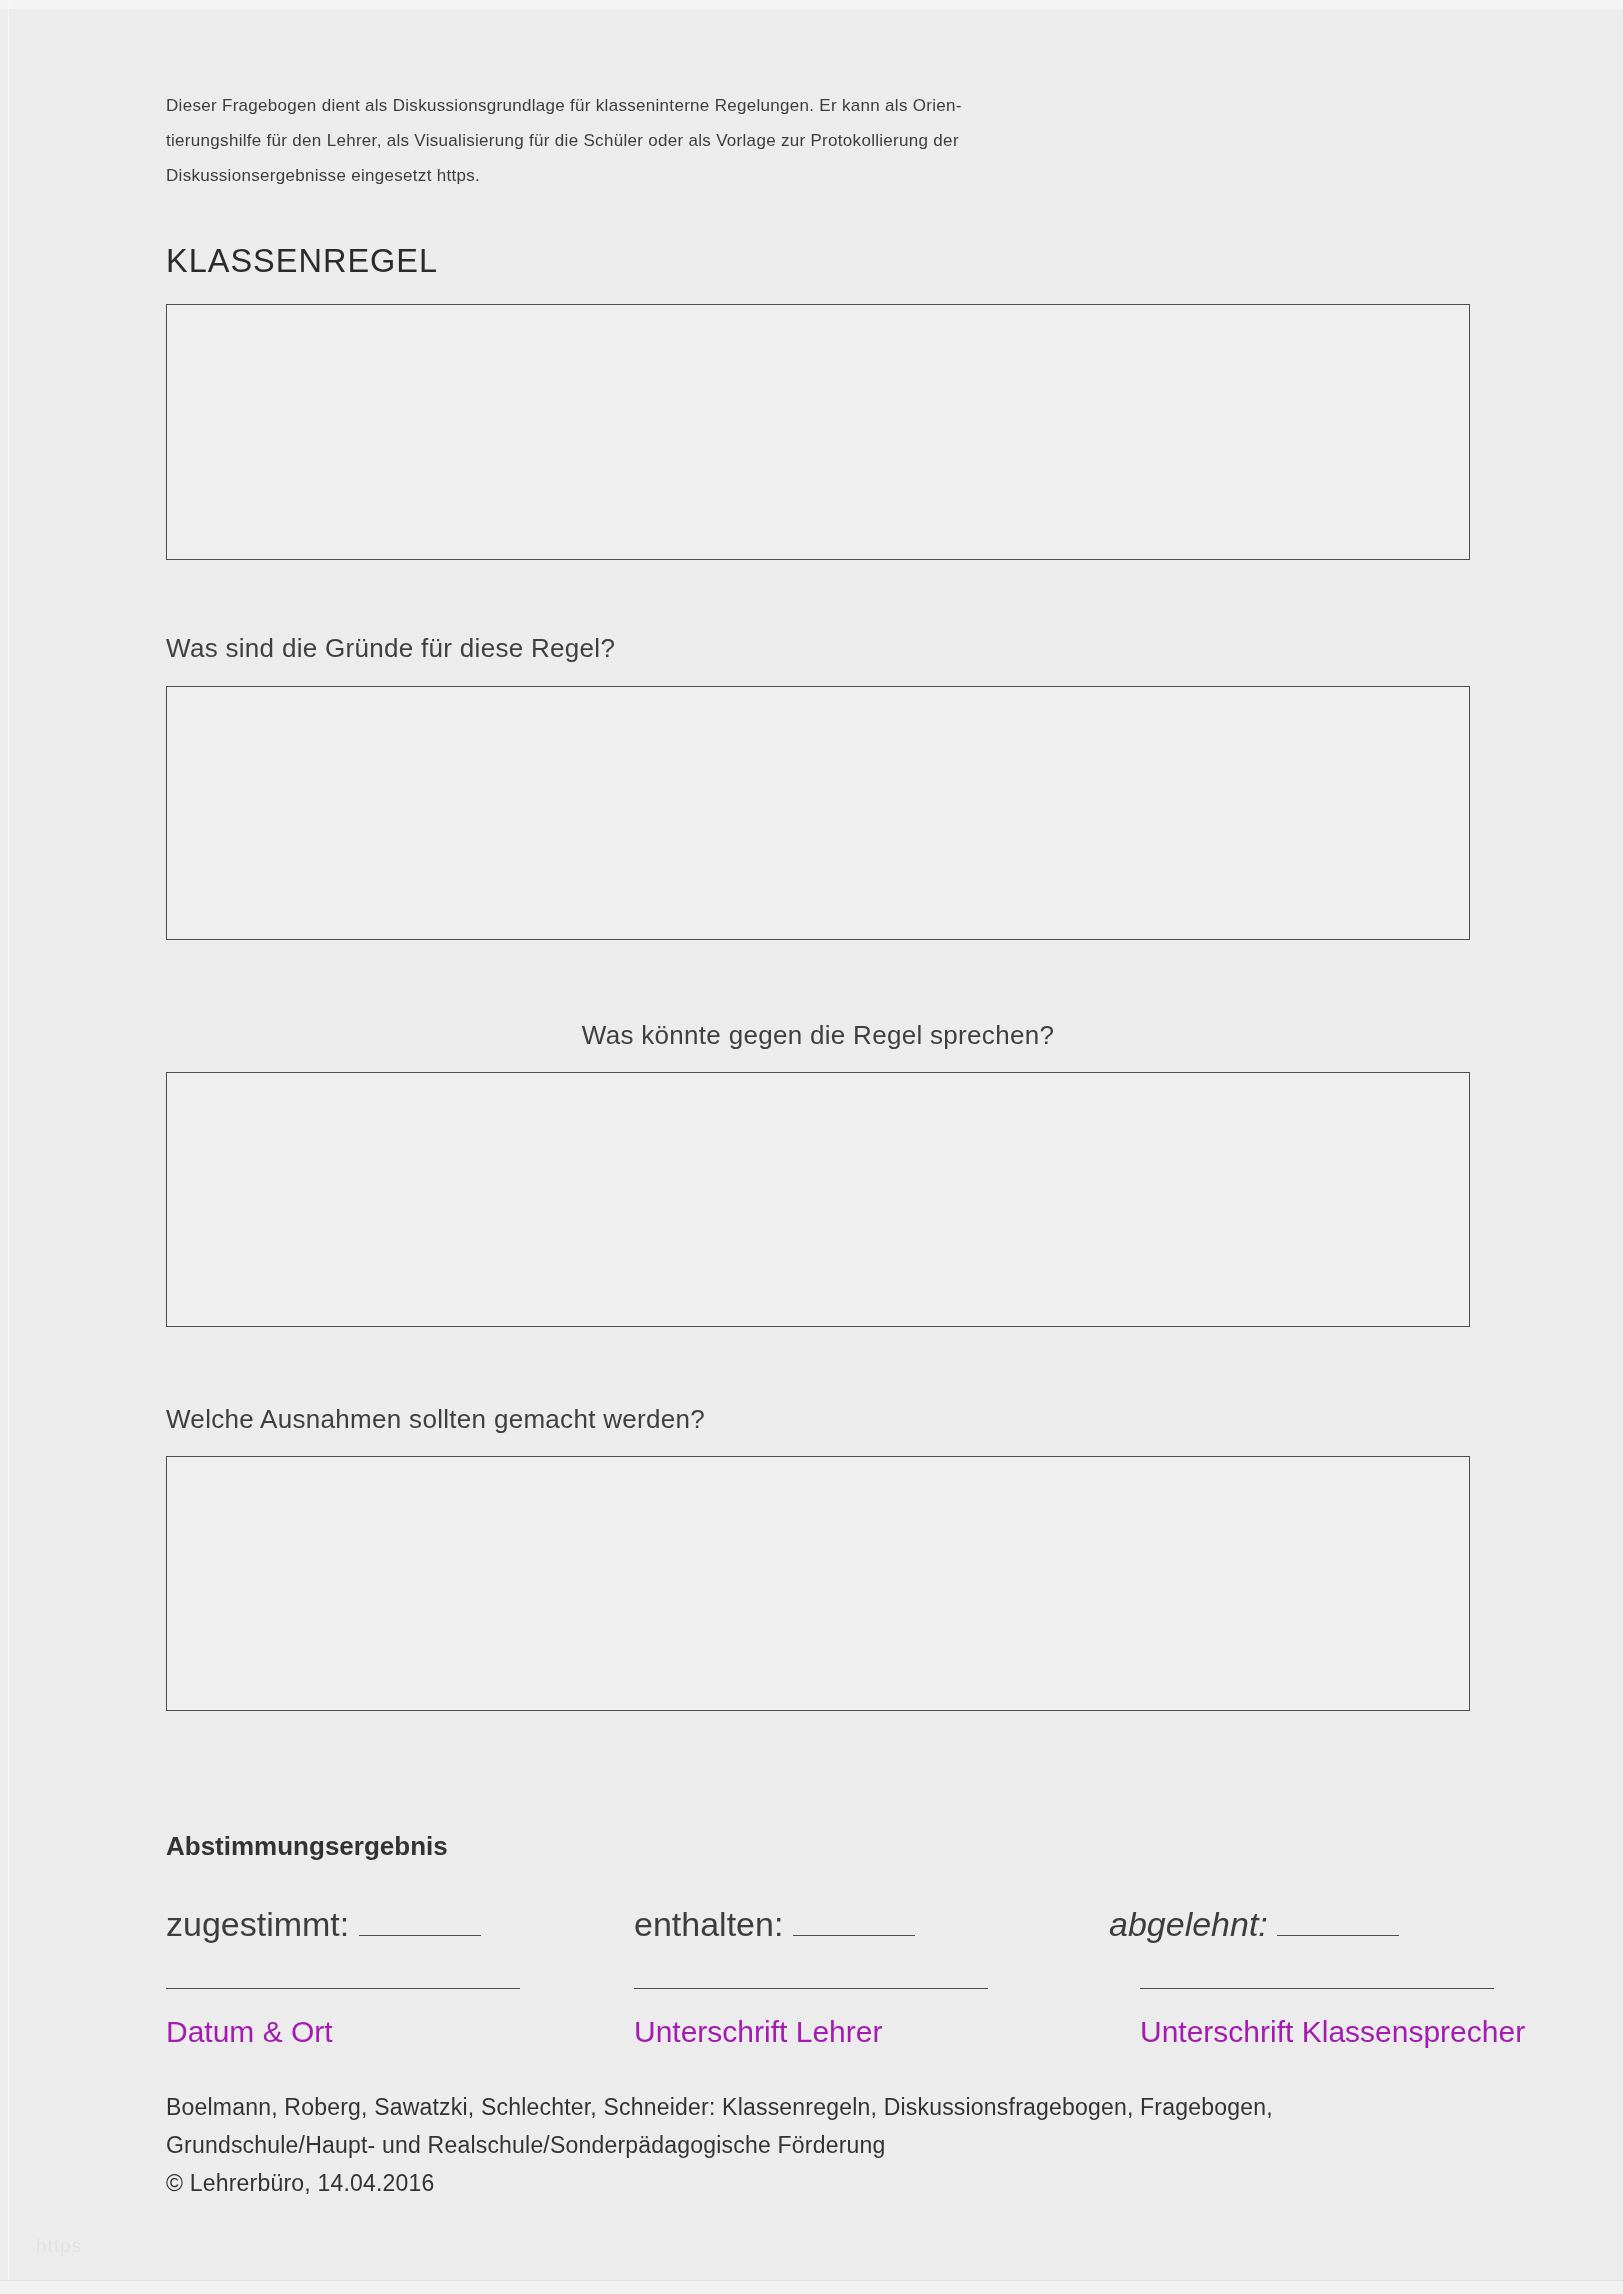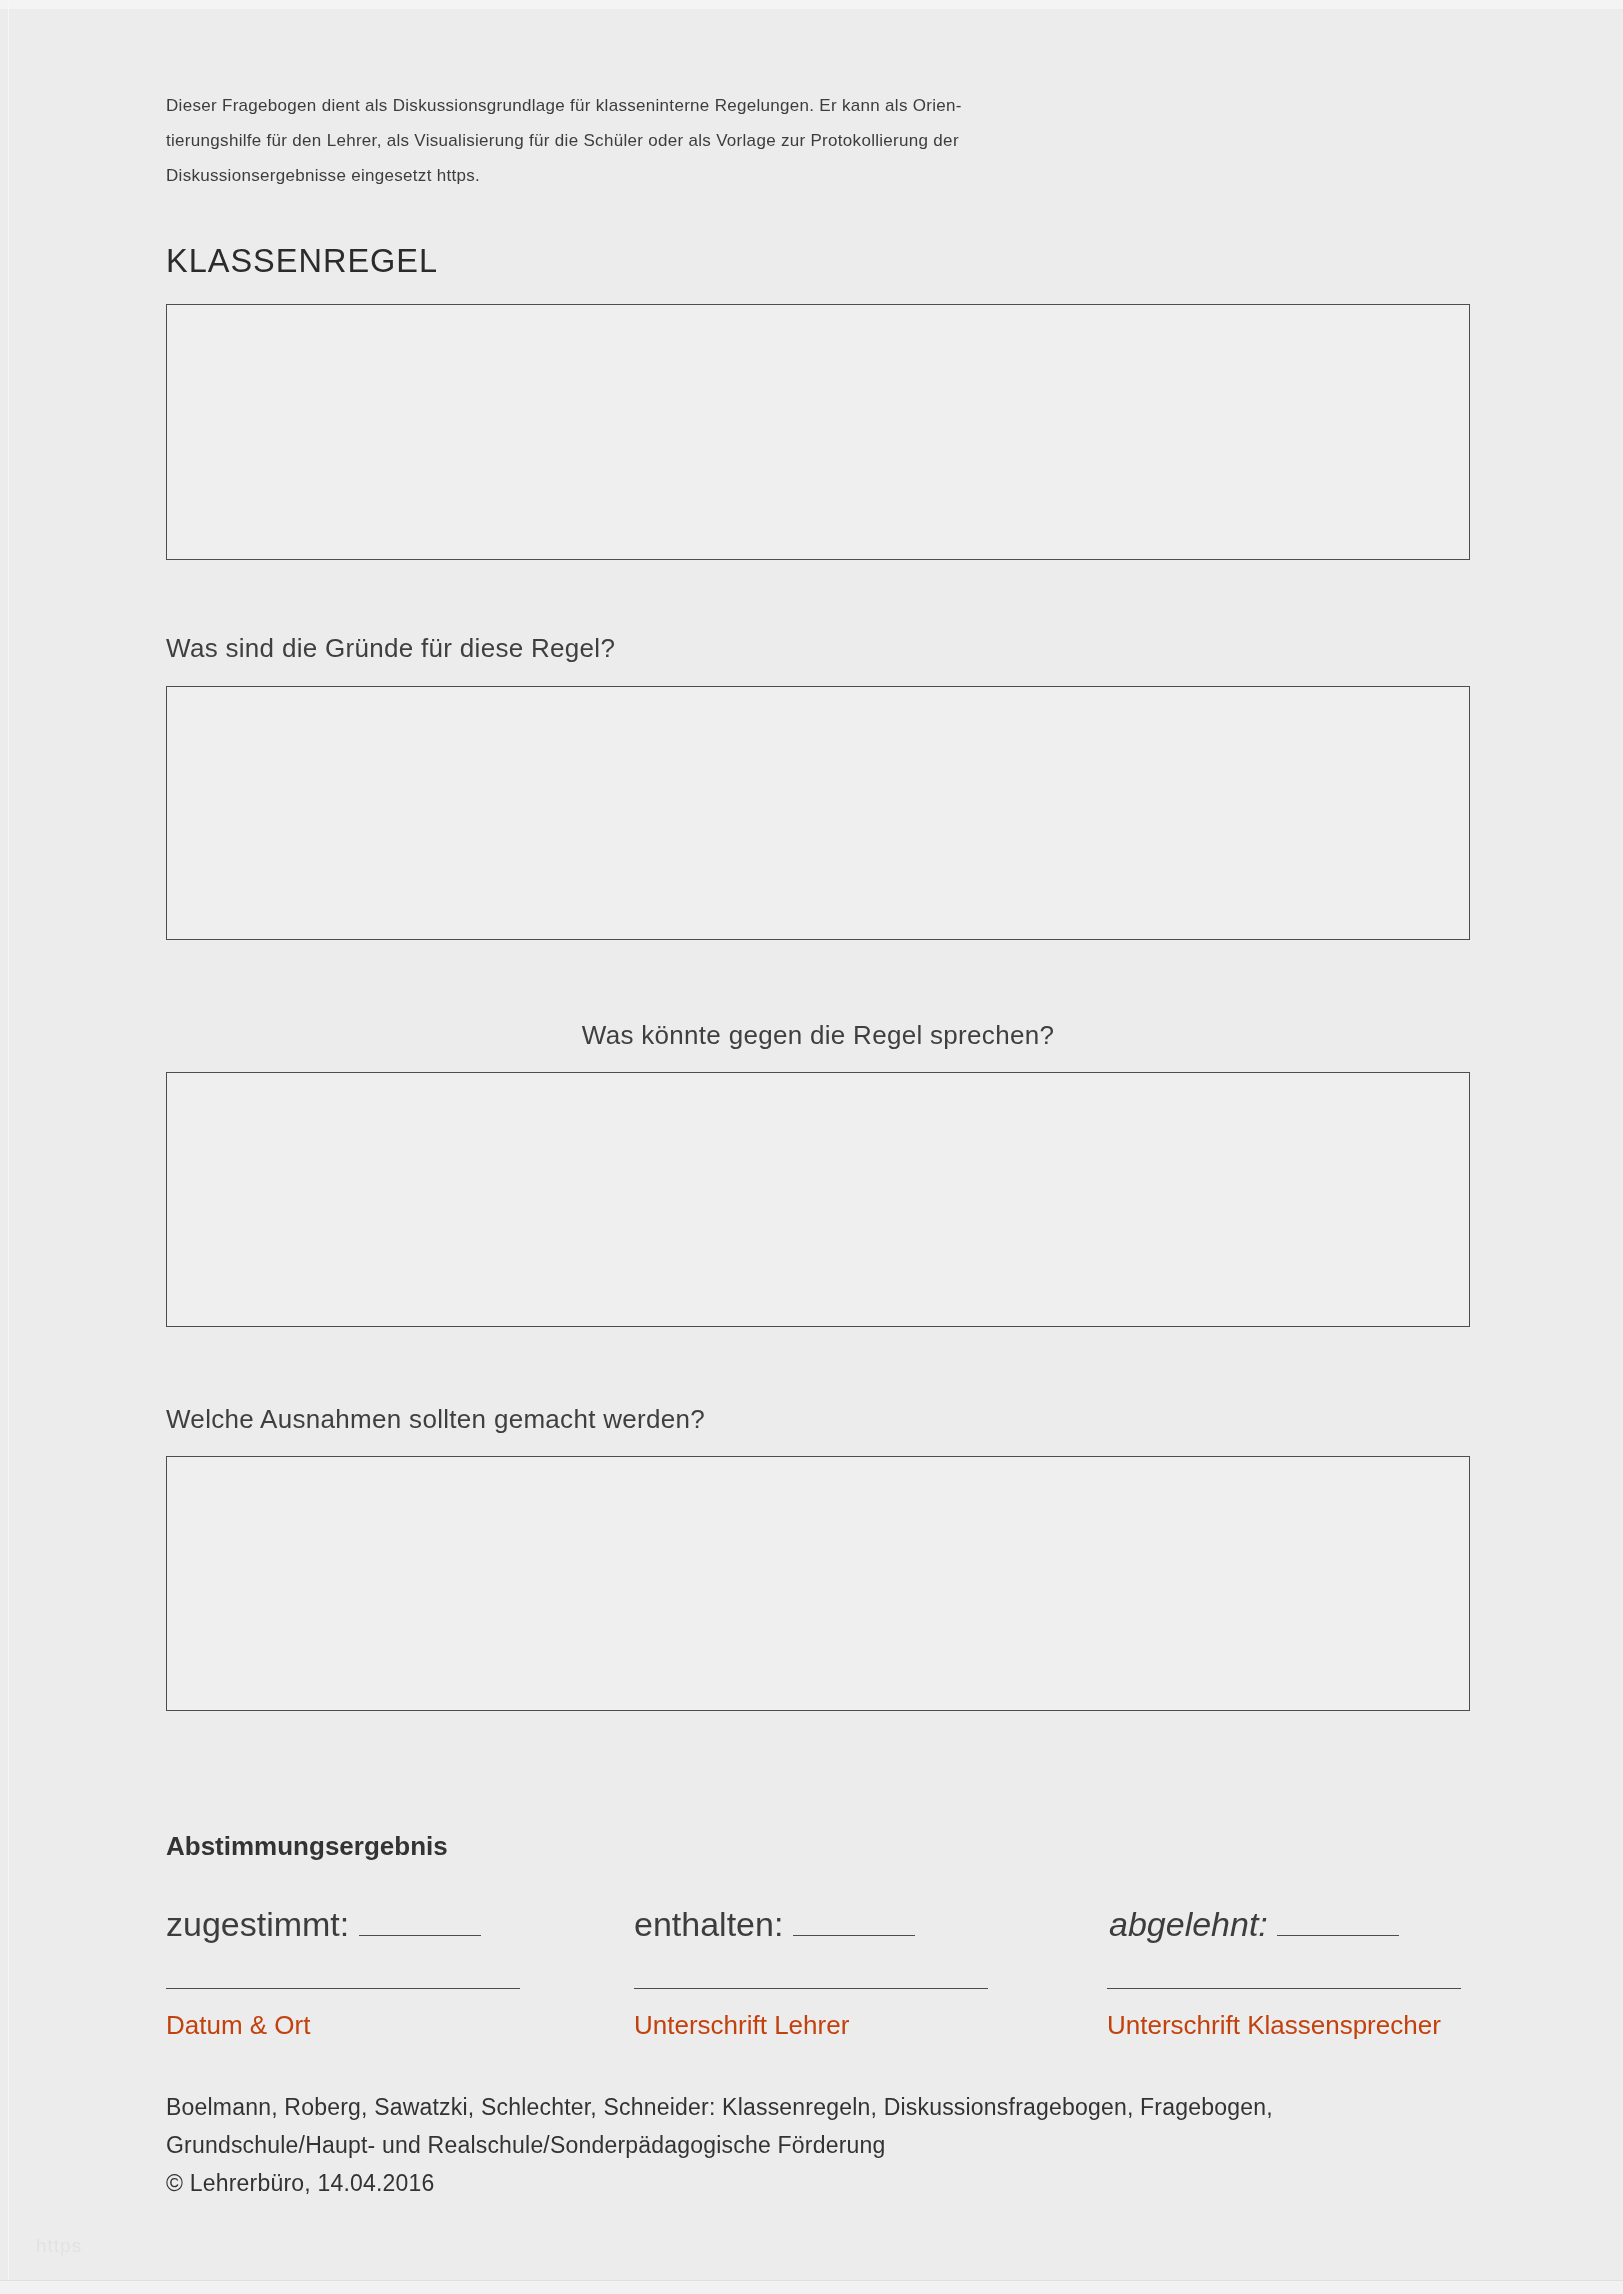--- a/index.html
+++ b/index.html
@@ -50,23 +50,23 @@
   .vote-field.c2{left:468px;}
   .vote-field.c3{left:943px;font-style:italic;}
   .blank{
     display:inline-block;width:122px;height:19px;margin-left:9.6px;
     border-bottom:1.9px solid #4d4d4d;
   }
 
   .sig-row{position:relative;margin-top:49px;height:57px;}
   .sig{position:absolute;top:0;left:0;width:354px;}
   .sig.c2{left:468px;}
-  .sig.c3{left:941px;}
+  .sig.c3{left:974px;}
   .sig-line{width:354px;height:0;border-top:1.9px solid #4d4d4d;}
-  .sig-label{margin-top:19px;font-size:26px;line-height:34px;color:#c2410c;white-space:nowrap;}
+  .sig-label{margin-top:26px;font-size:30px;line-height:34px;color:#a21caf;white-space:nowrap;}
 
   .footer{margin-top:43px;font-size:23px;line-height:38px;color:#333;letter-spacing:0.2px;}
   .footer div{white-space:nowrap;}
 
   .watermark{
     position:absolute;left:36px;top:2235px;
     font-size:19px;color:#e2e2e2;letter-spacing:1px;
   }
 </style>
 </head>

